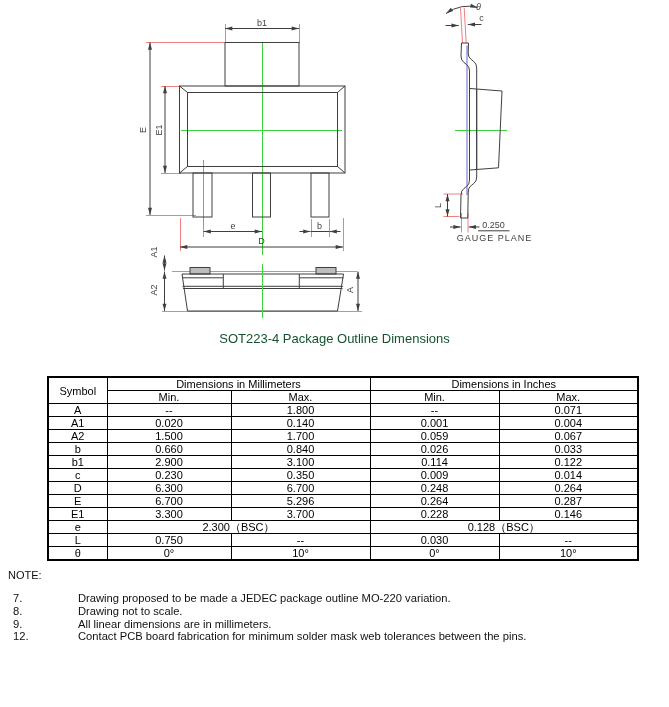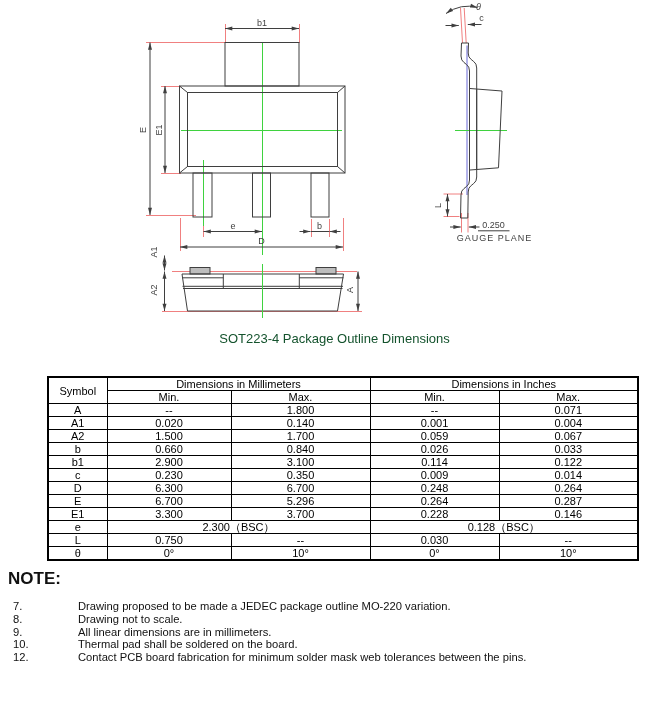--- a/index.html
+++ b/index.html
@@ -16,21 +16,21 @@
 
   .dim-table-wrap { position:absolute; left:47px; top:360px;margin-top:16px; }
   table.dim-table { border-collapse:collapse; table-layout:fixed; width:590px;
                     border:2px solid #000; }
   table.dim-table th, table.dim-table td {
       border:1px solid #000; font-size:11px; font-weight:normal; color:#000;
       text-align:center; vertical-align:middle; height:12.9px; line-height:12px;
       padding:0; white-space:nowrap; }
 
   .note-block { position:absolute; left:8px; top:569px; width:655px; color:#111; }
-  .note-heading { font-size:17px; font-weight:bold; }
+  .note-heading { font-size:11px; font-weight:normal; }
   .note-list { margin-top:11px; }
   .note-item { display:flex; font-size:11.2px; line-height:12.8px; }
   .note-num { width:17px; margin-left:5px; flex:0 0 auto; }
   .note-text { flex:1;padding-left:48px; }
 </style>
 </head>
 <body>
 
 <div class="page">
 
@@ -287,23 +287,19 @@
       </div>
       <div class="note-item">
         <span class="note-num">8.</span>
         <span class="note-text">Drawing not to scale.</span>
       </div>
       <div class="note-item">
         <span class="note-num">9.</span>
         <span class="note-text">All linear dimensions are in millimeters.</span>
       </div>
       <div class="note-item">
-        <span class="note-num">10.</span>
-        <span class="note-text">Thermal pad shall be soldered on the board.</span>
-      </div>
-      <div class="note-item">
         <span class="note-num">12.</span>
         <span class="note-text">Contact PCB board fabrication for minimum solder mask web tolerances between the pins.</span>
       </div>
     </div>
   </div>
 
 </div>
 
 </body></html>

